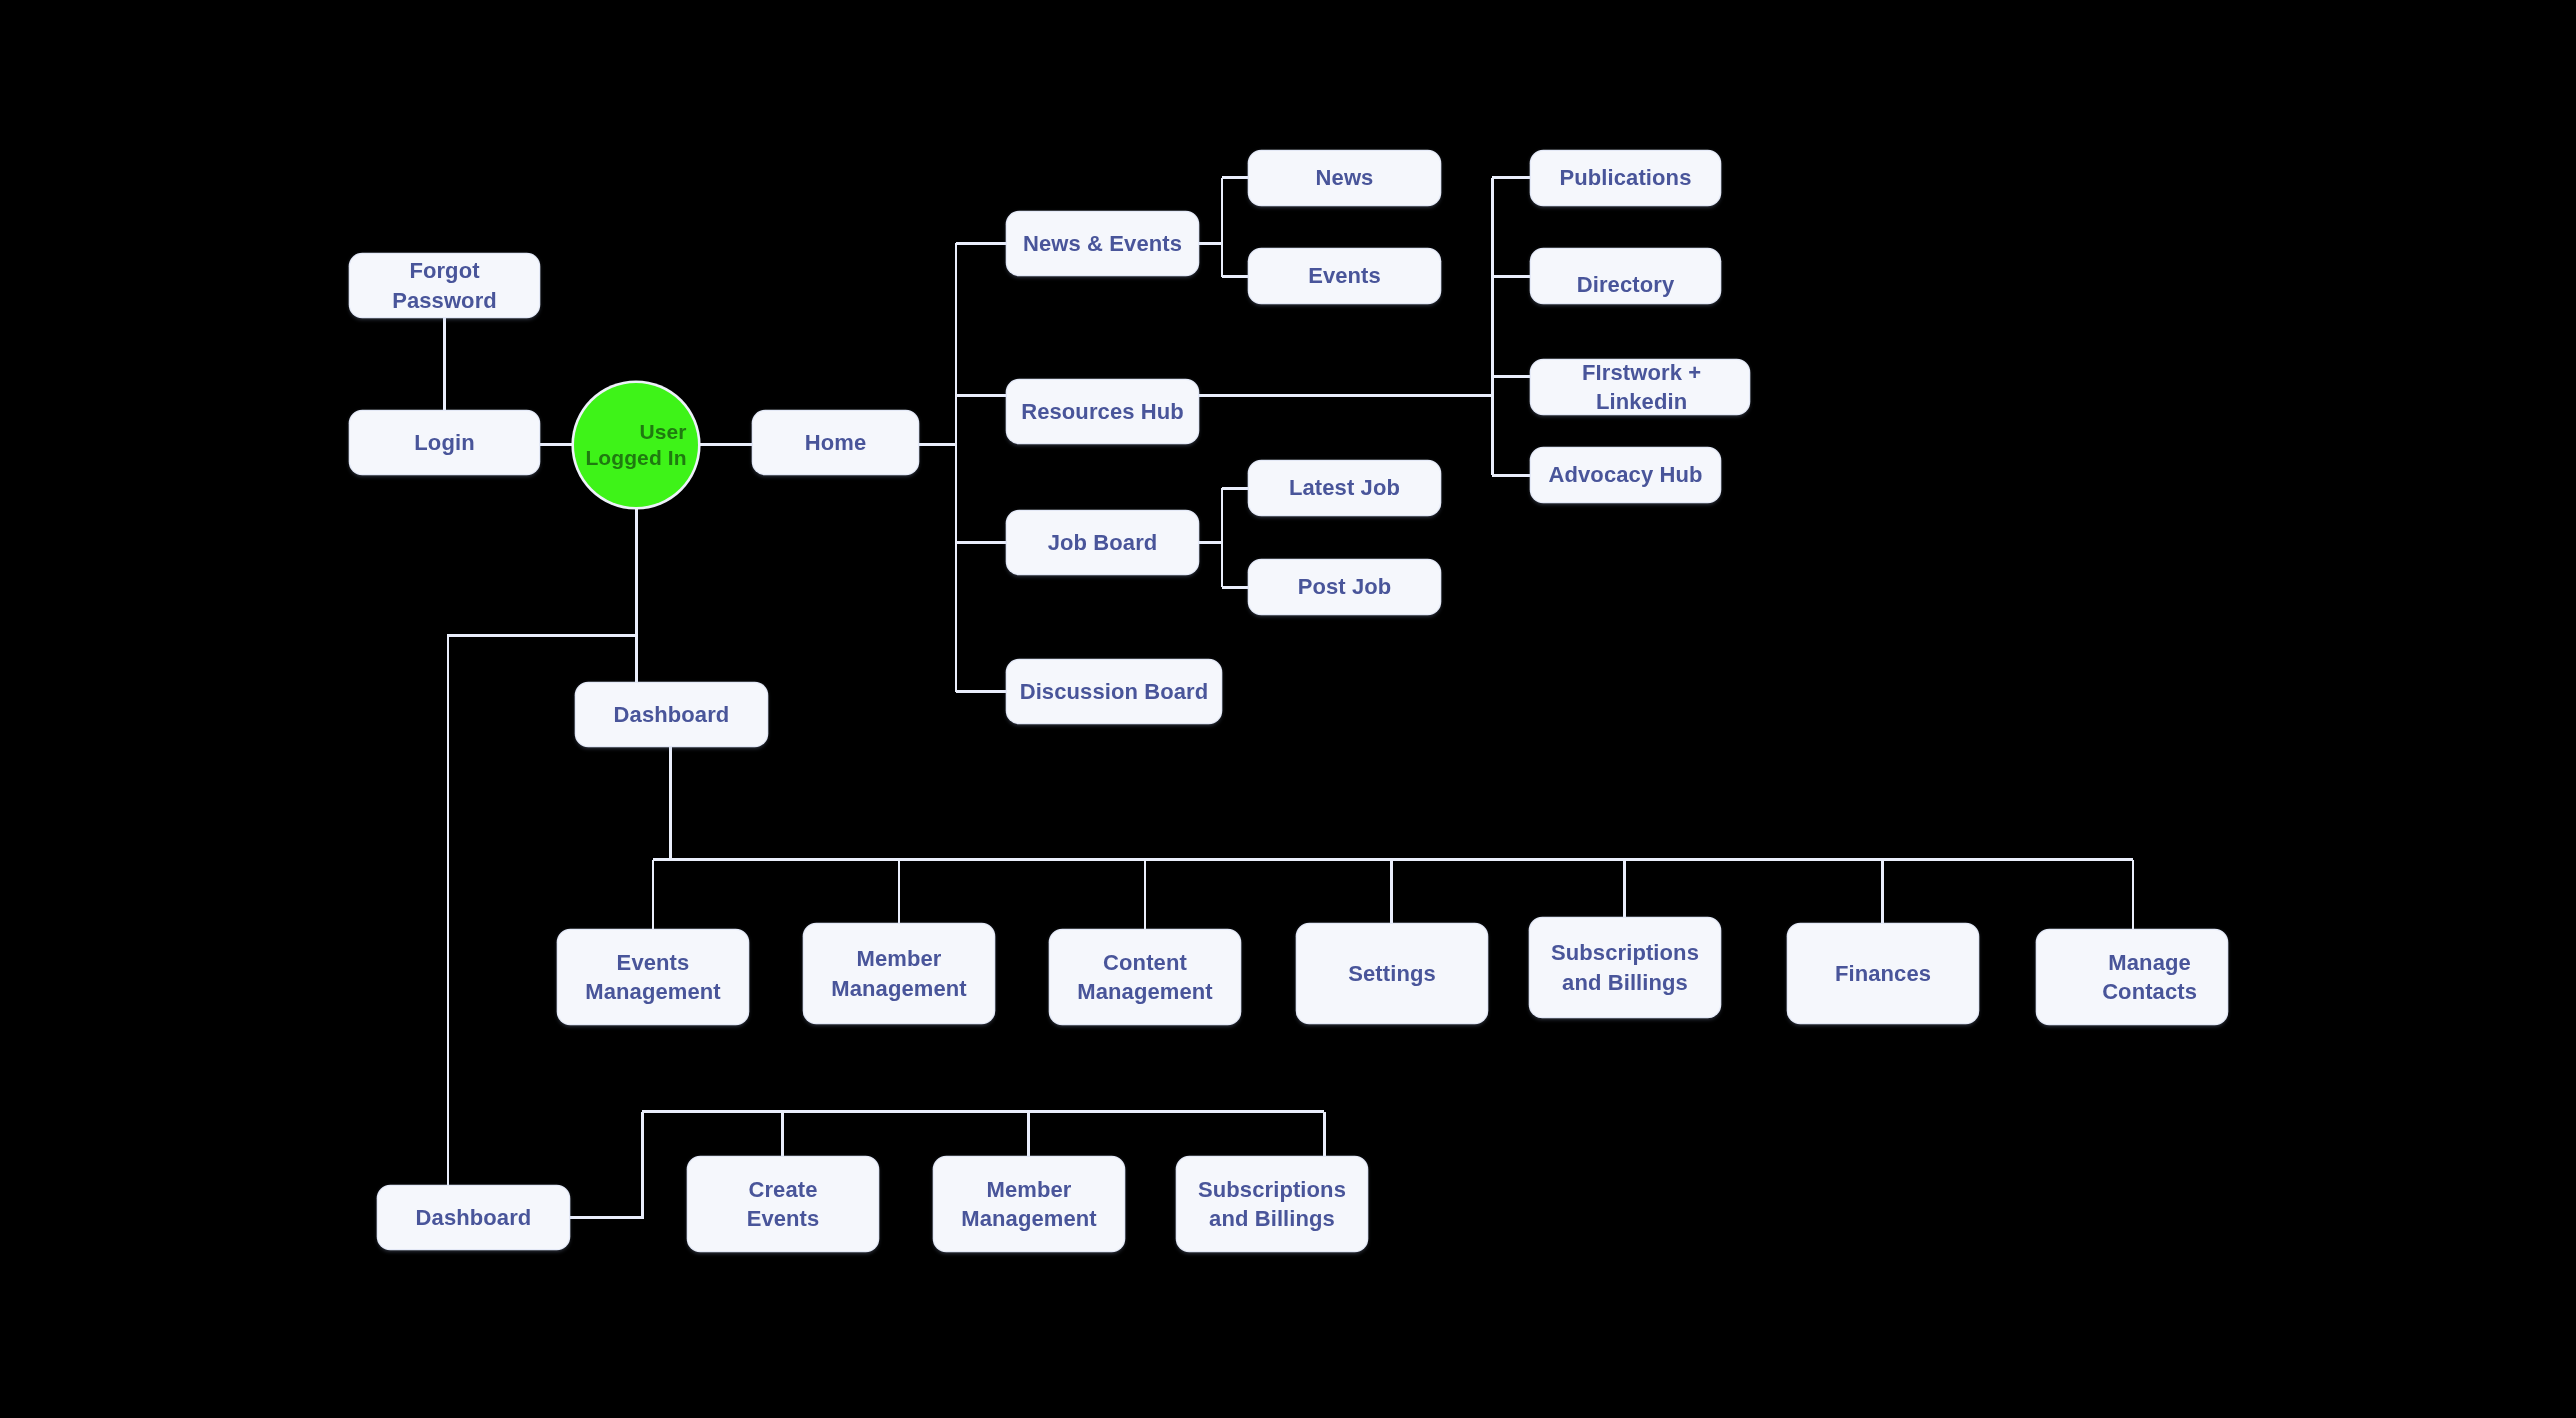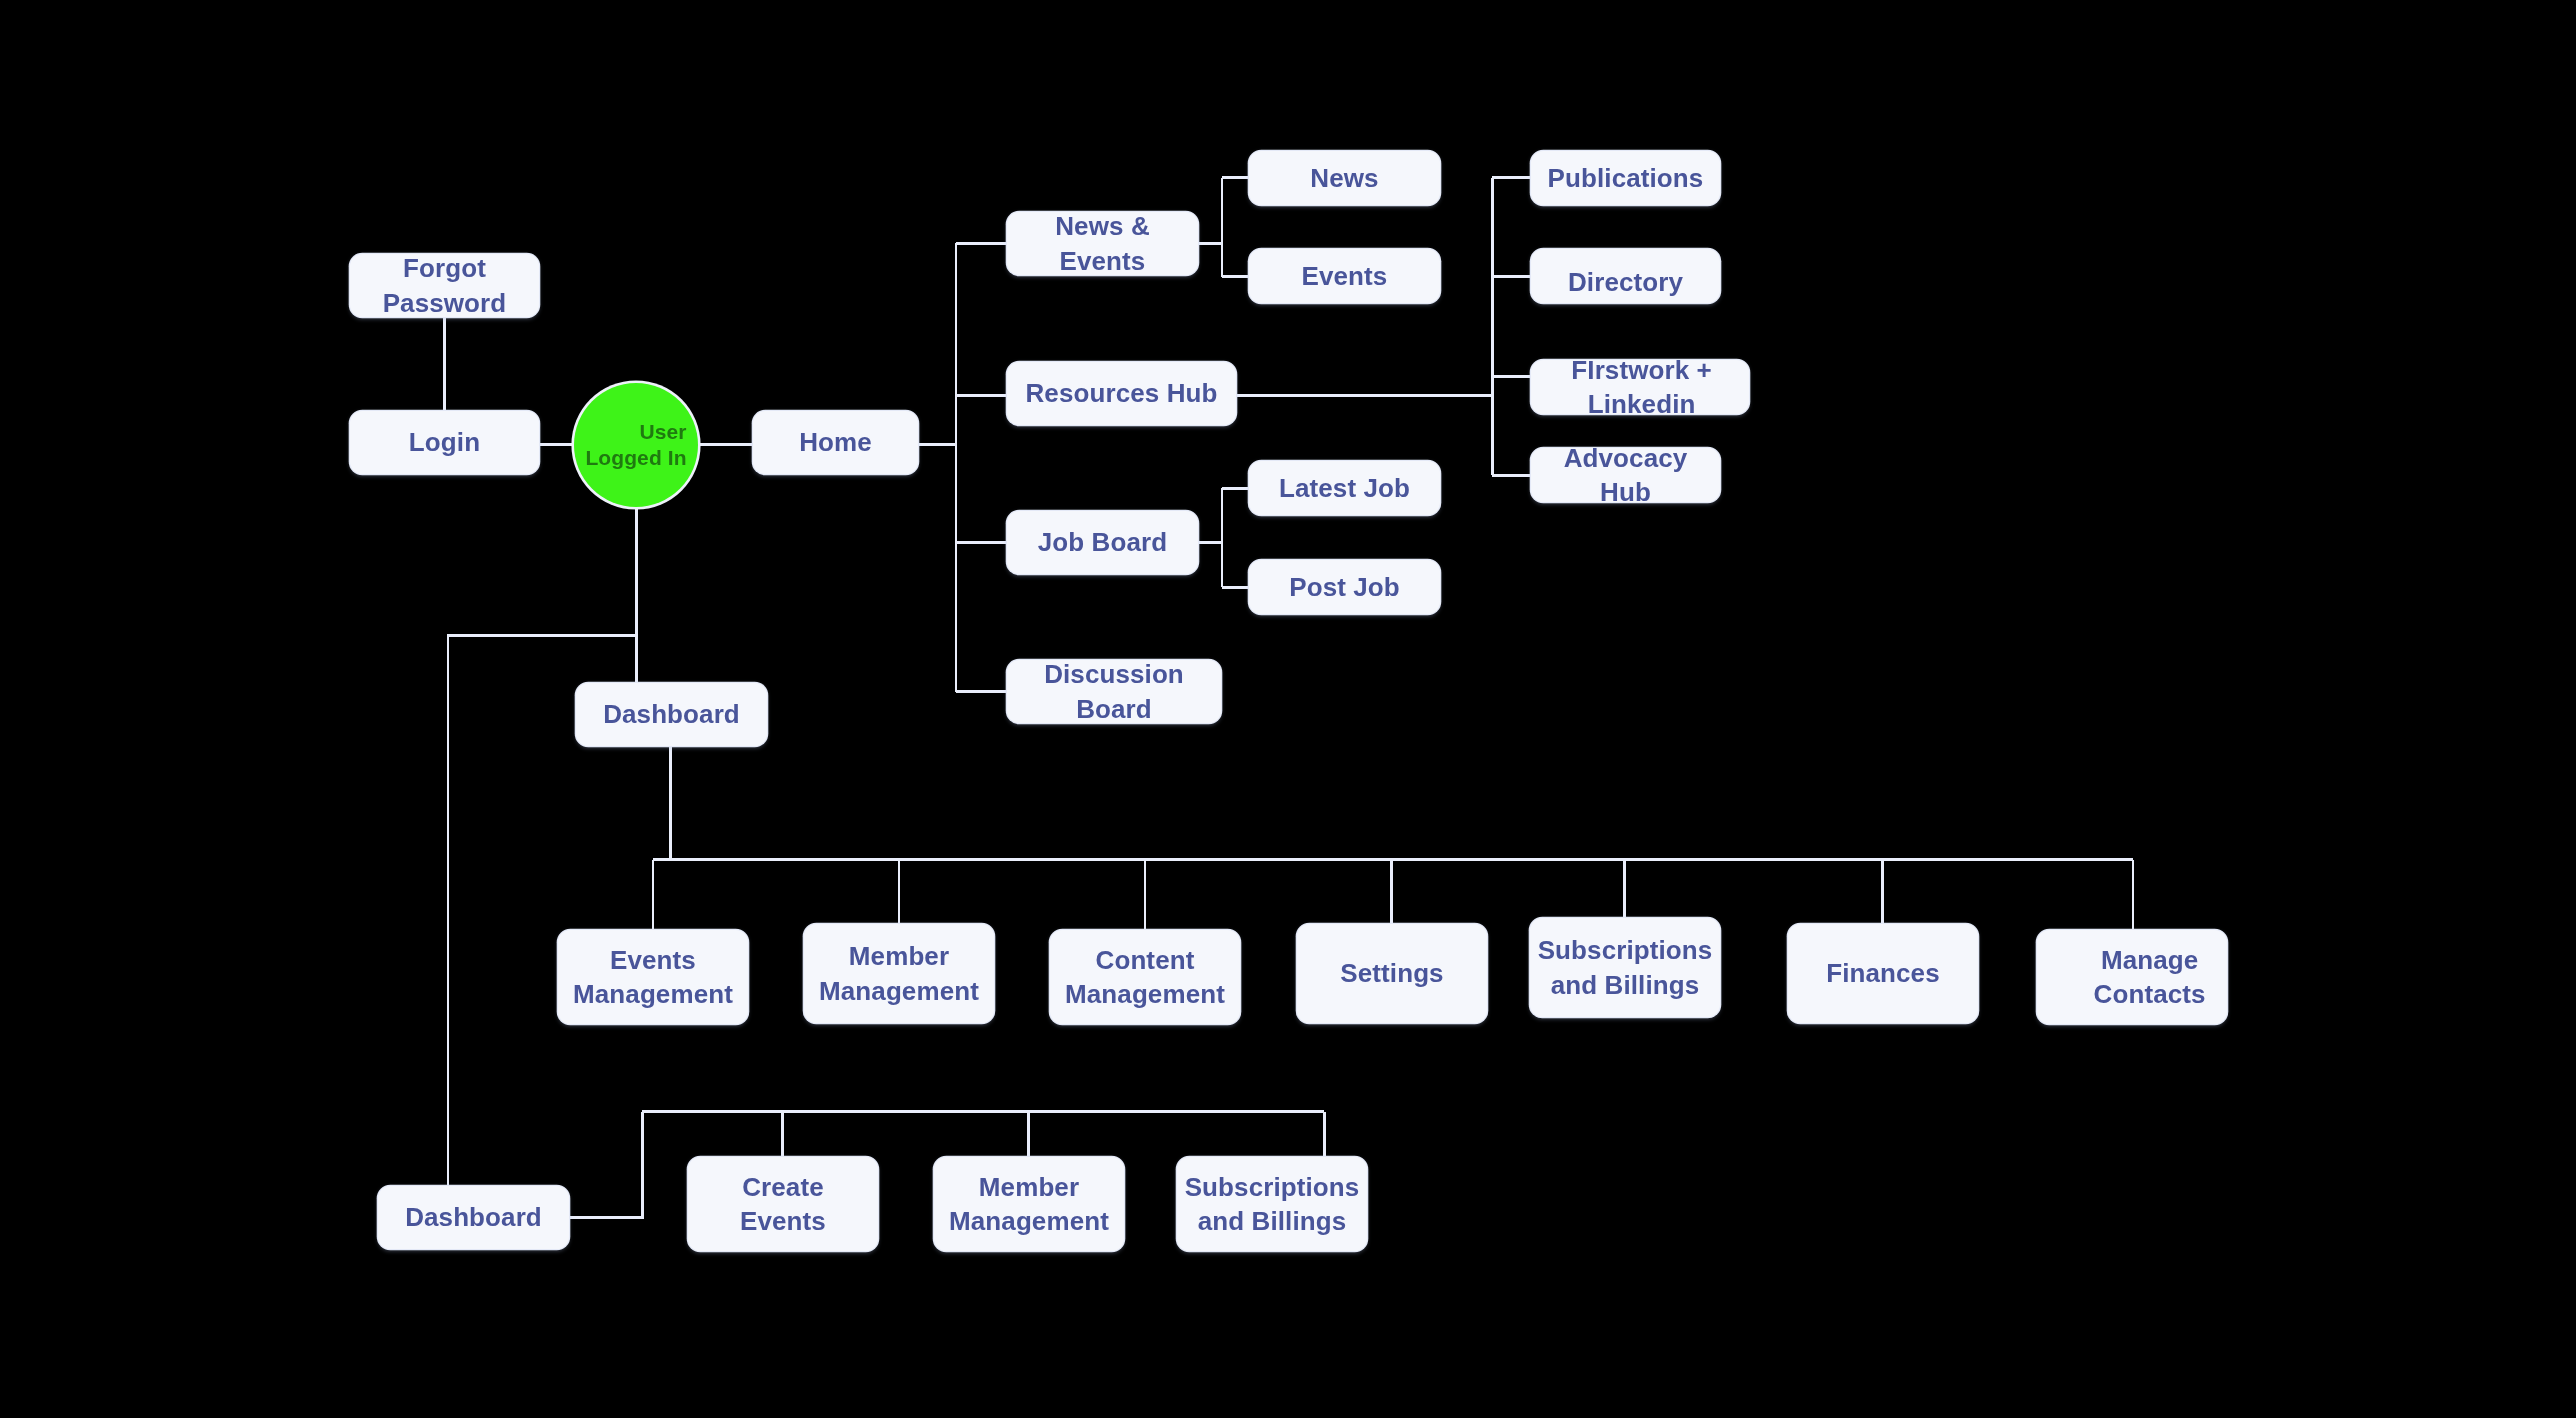--- a/index.html
+++ b/index.html
@@ -35,21 +35,21 @@
     position: absolute;
     box-sizing: border-box;
     background: #f5f7fc;
     border-radius: 12.3px;
     display: flex;
     align-items: center;
     justify-content: center;
     text-align: center;
     color: #49559a;
     font-weight: bold;
-    font-size: 26px;
+    font-size: 22px;
     line-height: 1.32;
     letter-spacing: 0.1px;
     padding: 3.5px 8.8px;
     box-shadow: 0 0 0 1.3px #e4e9f7, 0 1.8px 4.4px rgba(170,185,225,0.35);
     z-index: 5;
   }
 
   .node .label {
     display: block;
     white-space: pre-line;
@@ -149,21 +149,21 @@
   </div>
 
   <div class="node" style="left:1249px;top:151px;width:191px;height:54px;">
     <span class="label">News</span>
   </div>
 
   <div class="node" style="left:1249px;top:249px;width:191px;height:54px;">
     <span class="label">Events</span>
   </div>
 
-  <div class="node" style="left:1007px;top:362px;width:229px;height:63px;">
+  <div class="node" style="left:1007px;top:380px;width:191px;height:63px;">
     <span class="label">Resources Hub</span>
   </div>
 
   <div class="node" style="left:1531px;top:151px;width:189px;height:54px;">
     <span class="label">Publications</span>
   </div>
 
   <div class="node" style="left:1531px;top:249px;width:189px;height:54px;align-items:flex-end;">
     <span class="label">Directory</span>
   </div>

